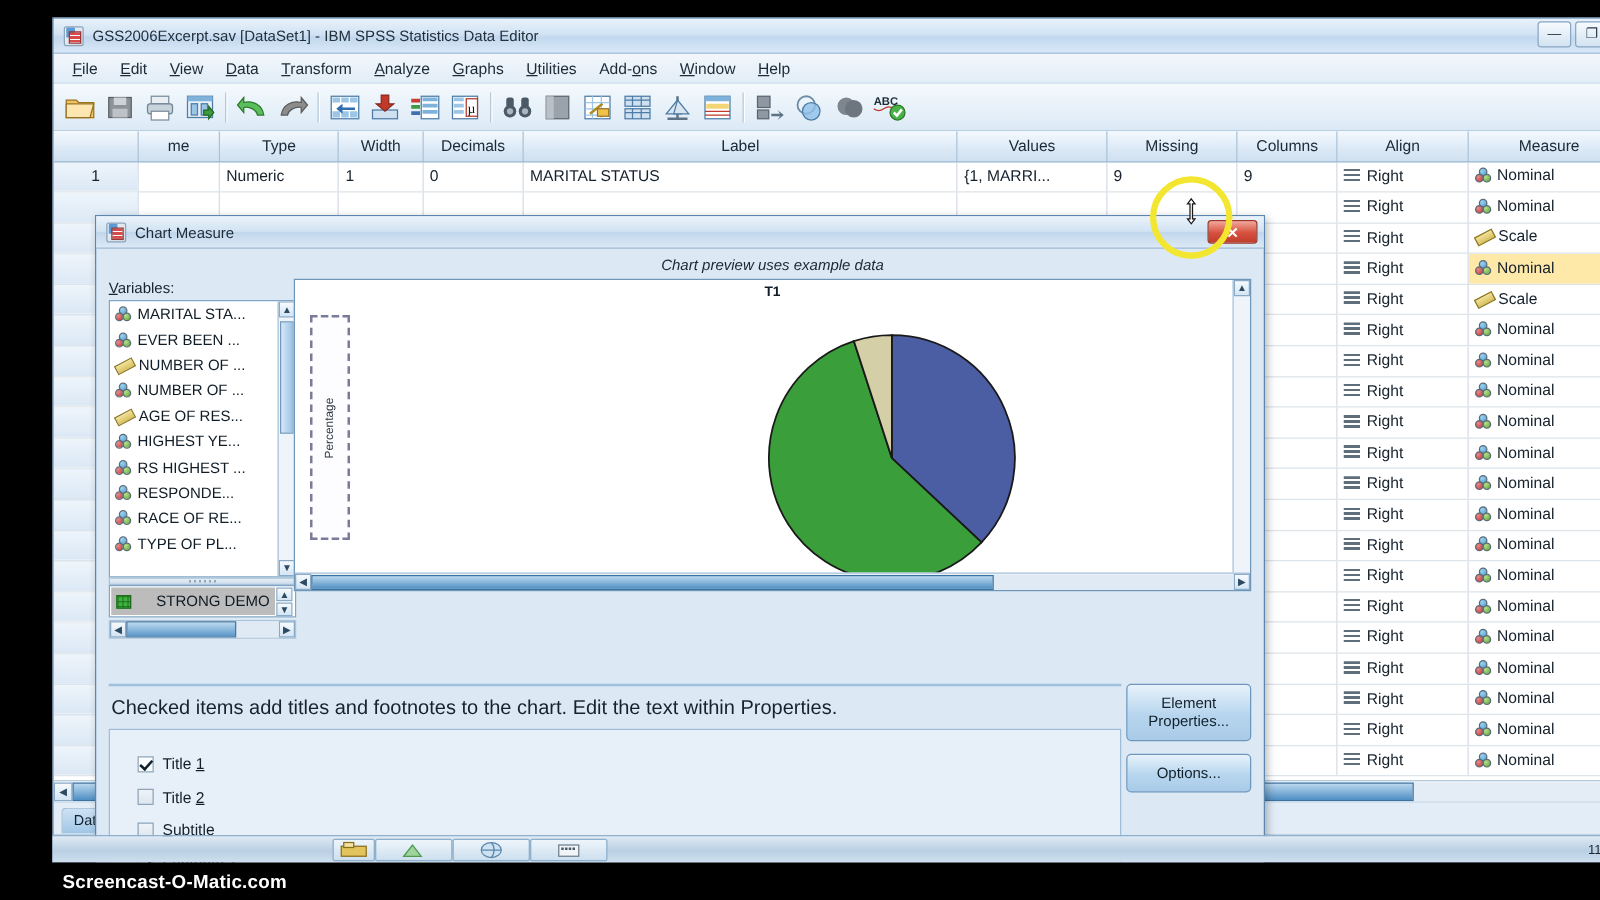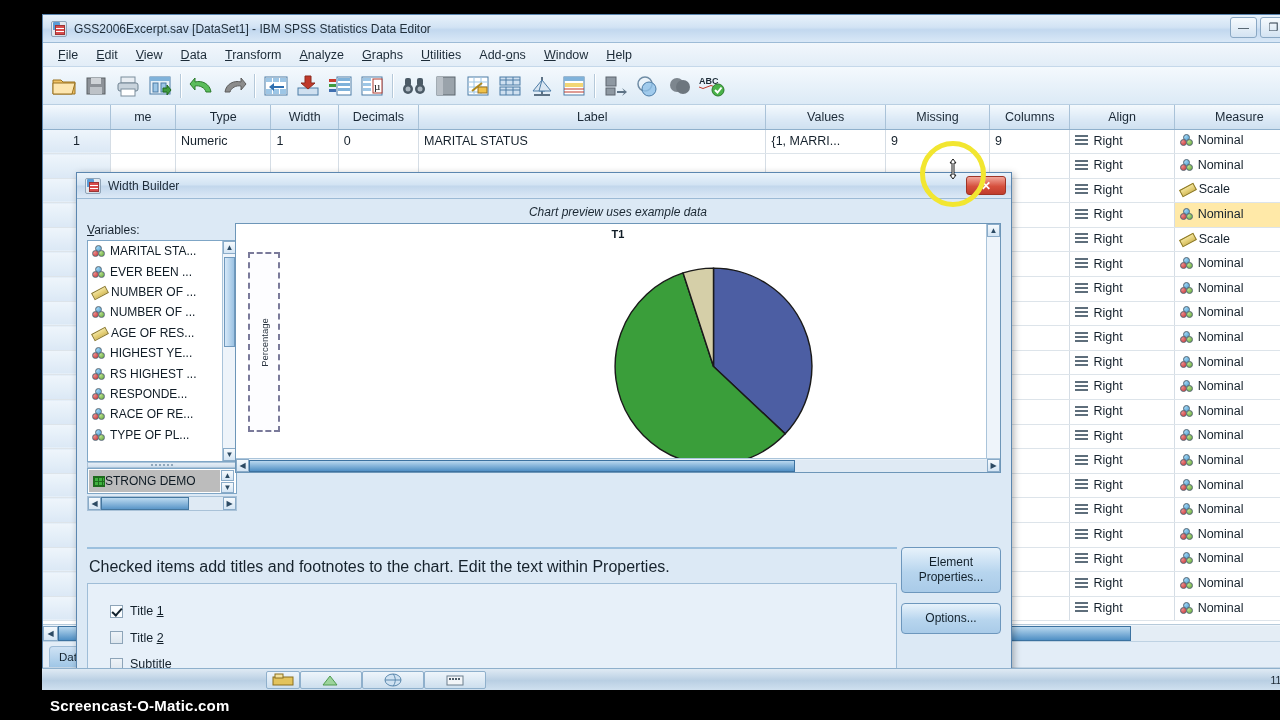--- a/index.html
+++ b/index.html
@@ -162,21 +162,21 @@
   }
   .var-row { height:20.4px; display:flex; align-items:center; gap:5px; padding-left:4px;
     font-size:12px; color:#101c26; white-space:nowrap; }
   .var-vsb { position:absolute; right:0; top:0; bottom:0; width:14px; background:#eef4fa; border-left:1px solid #aac4da; }
   .var-vsb .thumb{ position:absolute; left:1px; right:1px; top:16px; height:90px;
     background:linear-gradient(to right,#d6e8f8,#9cc3e3); border:1px solid #7099bd; }
   .var-split { height:6px; background:linear-gradient(to bottom,#e6eef6,#cfdeec); border:1px solid #a9c2d8;
     display:flex; align-items:center; justify-content:center; }
   .var-split:after{ content:""; width:22px; height:2px; background:repeating-linear-gradient(to right,#8fa8bd 0 2px,transparent 2px 4px); }
   .sel-list { height:26px; background:#fff; border:1px solid #7fa6c6; position:relative; overflow:hidden; }
-  .sel-row { height:22px; display:flex; align-items:center; gap:0; padding-left:4px; font-size:12px;
+  .sel-row { height:22px; display:flex; align-items:center; gap:20px; padding-left:4px; font-size:12px;
     background:#bcbcbc; color:#0e1a23; white-space:nowrap; margin:1px 16px 0 1px; }
   .sel-spin { position:absolute; right:1px; top:1px; width:14px; display:flex; flex-direction:column; gap:1px; }
   .hsb-mini { height:15px; display:flex; align-items:center; background:#e9f1f8; border:1px solid #a9c2d8; margin-top:2px; }
   .hsb-mini .track{ position:relative; flex:1; height:13px; background:#dfeaf4; }
   .hsb-mini .thumb{ position:absolute; left:0; top:0; width:72%; height:13px;
     background:linear-gradient(to bottom,#bcdaf0,#5a96c8); border:1px solid #45779f; }
 
   .ic-green-grid { width:12px; height:11px; background:#3fb23f; border:1px solid #1d6b1d;
     background-image:linear-gradient(to right,#1d6b1d 1px,transparent 1px),linear-gradient(to bottom,#1d6b1d 1px,transparent 1px);
     background-size:4px 4px; display:inline-block; }
@@ -846,21 +846,21 @@
       <div class="st-cell" style="width:30px"></div>
       <div class="st-cell" style="width:30px"></div>
       <div class="st-cell" style="width:40px"></div>
     </div>
   </div>
 
   <div id="chart-builder">
 
     <div class="cb-title">
       <span class="app-icon"></span>
-      <span class="t">Width Builder</span>
+      <span class="t">Chart Measure</span>
       <div class="cb-close">✕</div>
     </div>
 
     <div class="cb-body">
 
       <div id="var-panel">
         <div class="var-label"><u>V</u>ariables:</div>
         <div class="var-list">
           <div id="var-rows">
               <div class="var-row">

